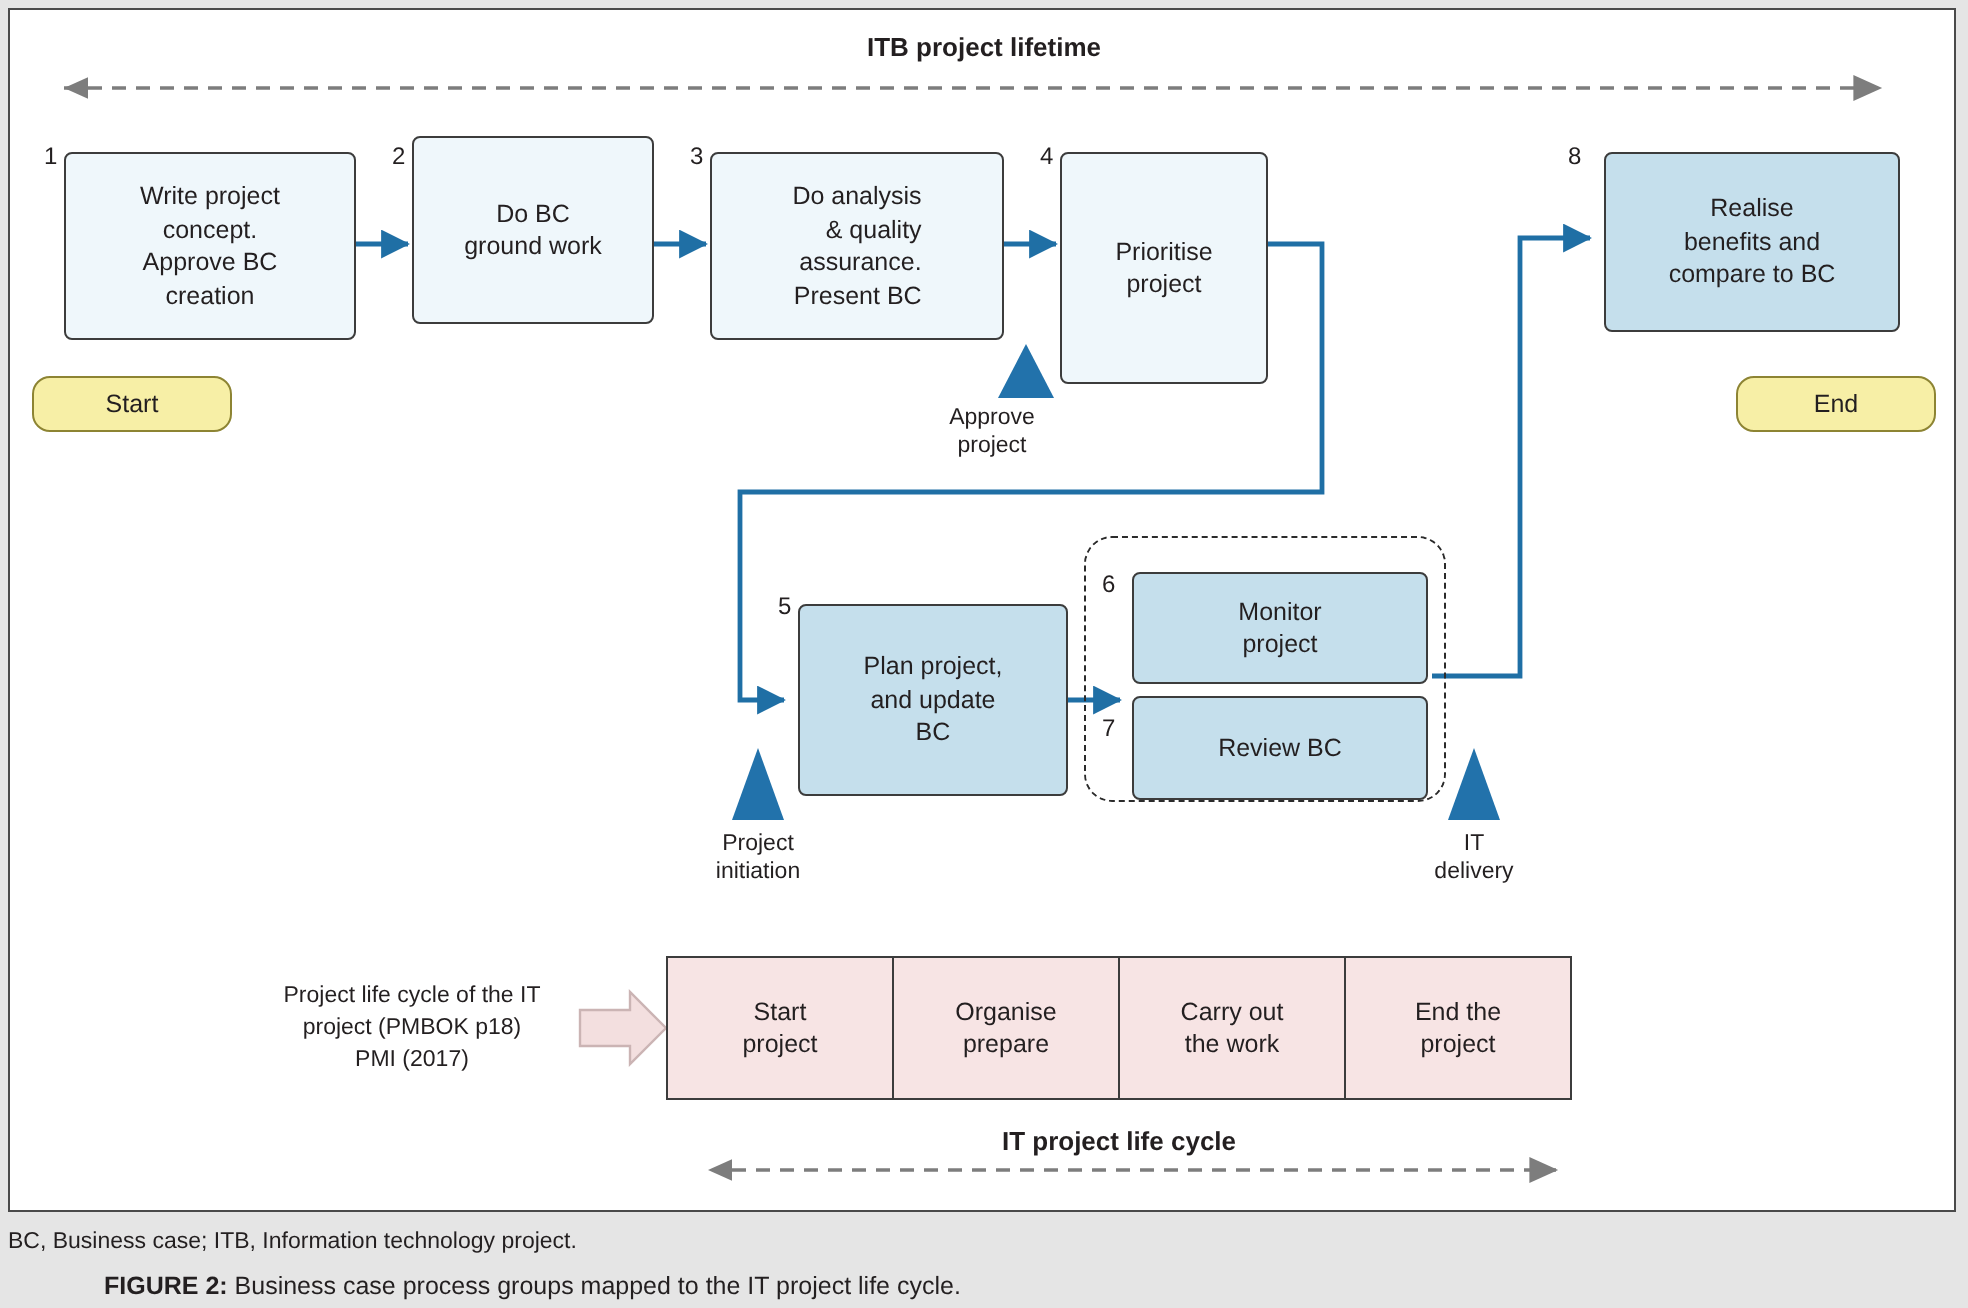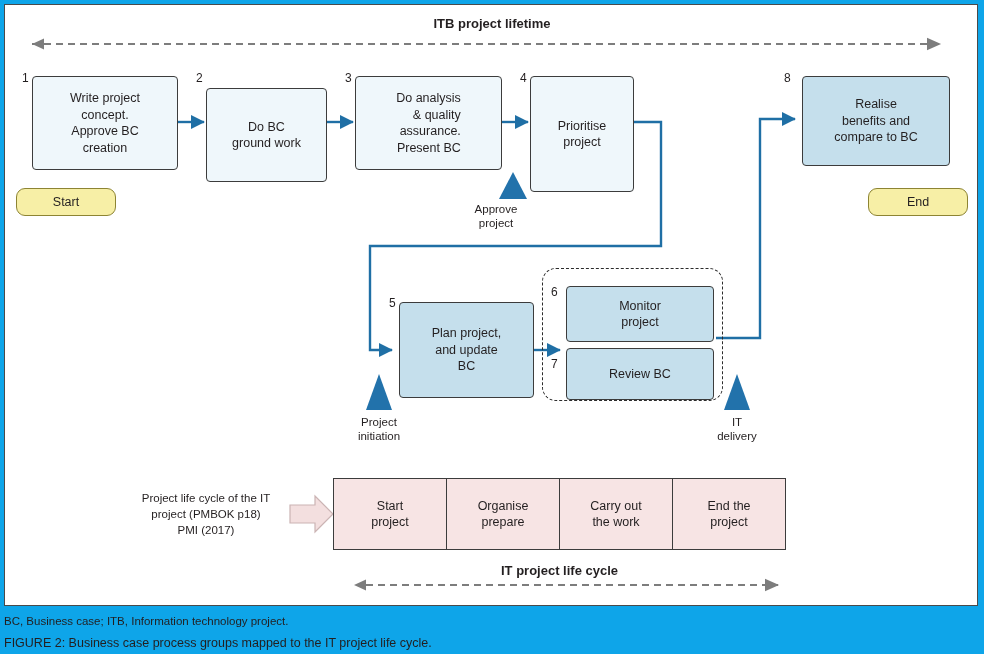--- a/index.html
+++ b/index.html
@@ -9,21 +9,21 @@
   }
   body {
     font-family: "Liberation Sans", sans-serif;
     color: #231f20;
   }
   #page {
     position: relative;
     width: 984px;
     height: 654px;
     overflow: hidden;
-    background: #0ea5e9;
+    background: #e5e5e5;
   }
   #frame {
     position: absolute;
     left: 4px;
     top: 4px;
     width: 974px;
     height: 602px;
     border: 1px solid #4a4a4a;
     box-sizing: border-box;
     background: #ffffff;
@@ -121,21 +121,21 @@
   .footnote {
     position: absolute;
     font-size: 11.5px;
     color: #231f20;
   }
   .figcaption {
     position: absolute;
     font-size: 12.5px;
     color: #231f20;
   }
-  .figcaption b { font-weight: normal; }
+  .figcaption b { font-weight: bold; margin-left: 48px; }
 </style>
 </head>
 <body>
 
 <div id="page">
 
   <div id="frame"></div>
 
   <svg id="wires" viewBox="0 0 984 654">
     <defs>
@@ -184,21 +184,21 @@
 
   <div class="node-num" style="left:22px; top:71px;">1</div>
   <div class="node light" style="left:32px; top:76px; width:146px; height:94px;">
     <span style="white-space:pre-line;">Write project
 concept.
 Approve BC
 creation</span>
   </div>
 
   <div class="node-num" style="left:196px; top:71px;">2</div>
-  <div class="node light" style="left:206px; top:88px; width:121px; height:94px;">
+  <div class="node light" style="left:206px; top:68px; width:121px; height:94px;">
     <span style="white-space:pre-line;">Do BC
 ground work</span>
   </div>
 
   <div class="node-num" style="left:345px; top:71px;">3</div>
   <div class="node light" style="left:355px; top:76px; width:147px; height:94px;">
     <span style="white-space:pre-line;text-align:right;">Do analysis
 &amp; quality
 assurance.
 Present BC</span>

